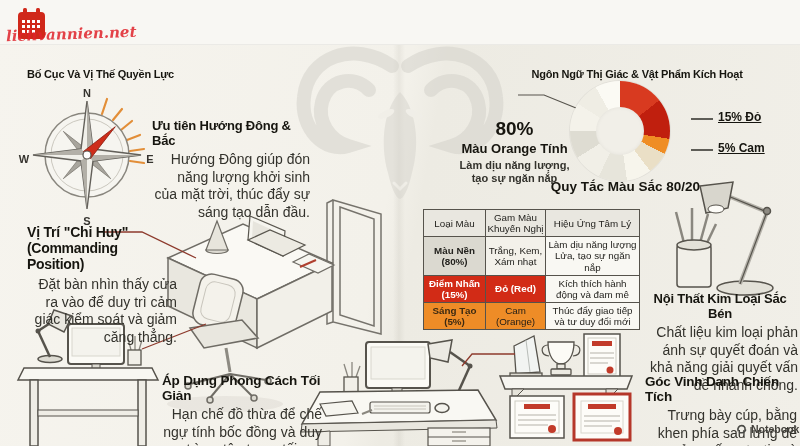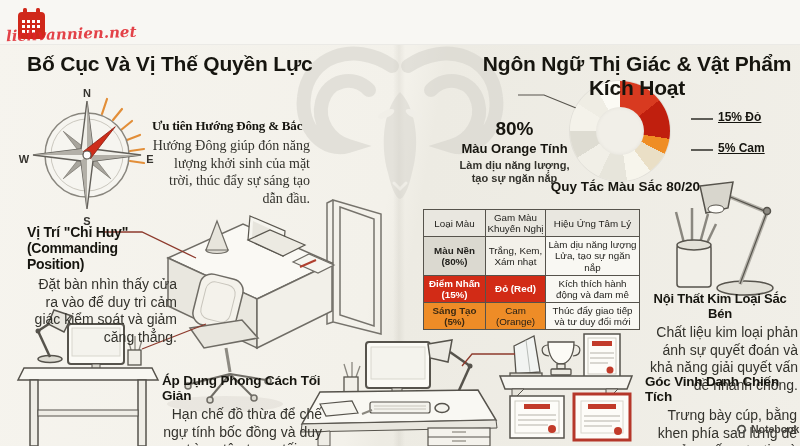--- a/index.html
+++ b/index.html
@@ -9,27 +9,27 @@
   .fold{position:absolute;left:393px;top:40px;width:12px;height:406px;
     background:linear-gradient(90deg,rgba(0,0,0,0) 0%,rgba(90,85,70,0.07) 50%,rgba(0,0,0,0) 100%);z-index:1;}
   .titlebar{position:absolute;left:0;top:0;width:800px;height:44px;background:#f8f7f3;
     border-bottom:1px solid rgba(0,0,0,0.05);z-index:4;}
   .title{position:absolute;left:53px;top:9px;font-size:24px;font-weight:bold;color:#121210;
     letter-spacing:-0.4px;white-space:nowrap;z-index:5;}
   .watermark{position:absolute;left:6px;top:25px;z-index:6;font-family:"DejaVu Serif",serif;
     font-style:italic;font-weight:bold;font-size:15px;color:#e0232b;transform:rotate(-2deg);opacity:.85;}
   .cal{position:absolute;left:15px;top:7px;z-index:6;}
   .illus{position:absolute;left:0;top:0;width:800px;height:446px;z-index:2;}
-  .h-sec{position:absolute;font-size:21px;font-weight:bold;color:#16150f;letter-spacing:-0.2px;z-index:5;}
+  .h-sec{position:absolute;font-size:11px;font-weight:bold;color:#16150f;letter-spacing:-0.2px;z-index:5;margin-top:16px;}
   .h-left{left:27px;top:52px;}
   .h-right{left:462px;top:52px;width:350px;text-align:center;}
   .tip{position:absolute;z-index:5;}
   .tip .t{font-size:13px;font-weight:bold;color:#16150f;margin-bottom:3px;letter-spacing:-0.2px;}
   .tip .b{font-size:14px;line-height:1.25;color:#33322c;text-align:right;}
-  .tip-east{left:152px;top:118px;width:158px;font-family:Liberation Serif, serif;}
+  .tip-east{left:152px;top:118px;width:158px;}
   .tip-command{left:27px;top:224px;width:150px;}
   .tip-command .t{font-size:14px;margin-bottom:0;}
   .tip-command .t2{font-size:14px;font-weight:bold;color:#16150f;margin-bottom:4px;letter-spacing:-0.3px;}
   .tip-minimal{left:162px;top:373px;width:160px;}
   .tip-minimal .t{font-size:13.5px;}
   .tip-metal{left:642px;top:291px;width:156px;text-align:center;}
   .tip-trophy{left:645px;top:374px;width:152px;}
   .tip-trophy .t{font-size:13.5px;}
   .donut{position:absolute;left:570px;top:81px;width:100px;height:100px;border-radius:50%;z-index:3;
     box-shadow:0 0 0 1px rgba(0,0,0,0.05);

